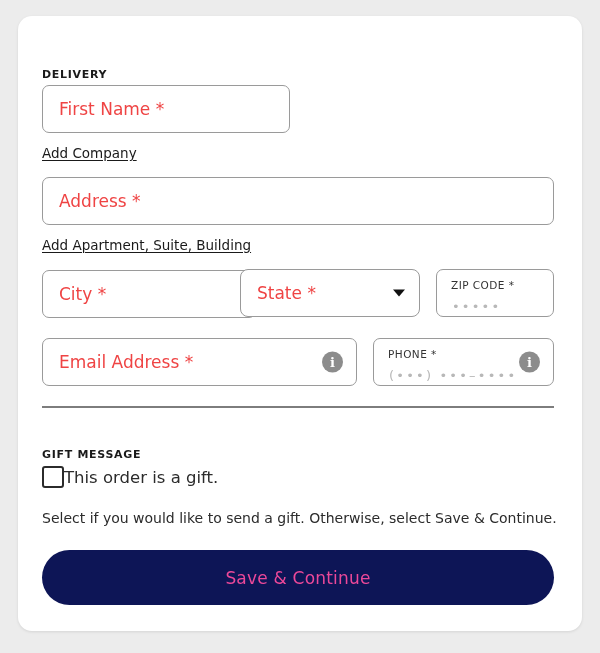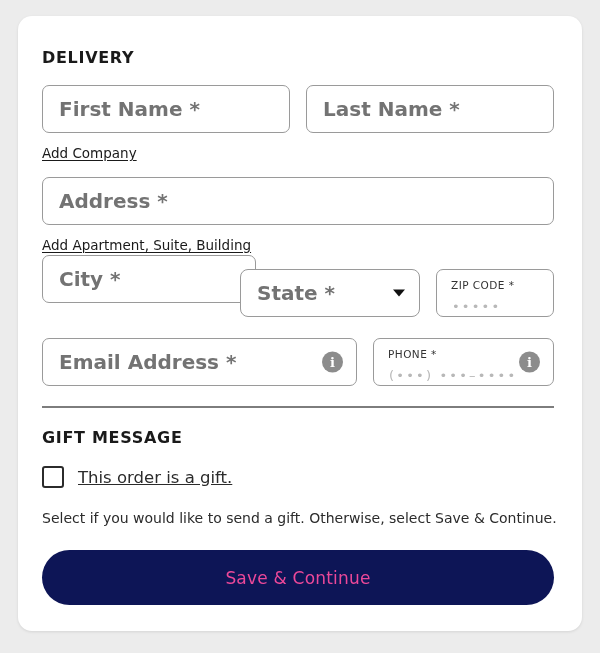--- a/index.html
+++ b/index.html
@@ -22,44 +22,45 @@
     width: 564px;
     height: 615px;
     background: #ffffff;
     border-radius: 14px;
     box-shadow: 0 1px 3px rgba(0,0,0,0.10);
     box-sizing: border-box;
   }
 
   .section-title {
     position: absolute;
-    font-size: 16px;
+    font-size: 11px;
     font-weight: 700;
     letter-spacing: 0.7px;
     color: #1a1a1a;
+    margin-top: 20px;
   }
   #delivery-title { left: 24px; top: 32px; }
   #gift-title { left: 24px; top: 412px; }
 
   
   .field {
     position: absolute;
     box-sizing: border-box;
     border: 1px solid #9a9a9a;
     border-radius: 7px;
     background: #fff;
   }
   .field .ph {
     position: absolute;
     left: 16px;
     top: 50%;
     transform: translateY(-50%);
-    font-size: 20px;
-    color: #737373;
-    font-weight: 700;
+    font-size: 17px;
+    color: #ef4444;
+    font-weight: 400;
     white-space: nowrap;
   }
   .field.filled-label .float-label {
     position: absolute;
     left: 14px;
     top: 9px;
     font-size: 10.5px;
     letter-spacing: 0.45px;
     color: #333333;
     font-weight: 500;
@@ -72,21 +73,21 @@
     font-size: 13px;
     letter-spacing: 2.2px;
     color: #b8b8b8;
     white-space: nowrap;
   }
 
   
   #first-name   { left: 24px;  top: 69px;  width: 248px; height: 48px; }
   #last-name    { left: 288px; top: 69px;  width: 248px; height: 48px; }
   #address      { left: 24px;  top: 161px; width: 512px; height: 48px; }
-  #city         { left: 24px;  top: 239px; width: 214px; height: 48px; }
+  #city         { left: 24px;  top: 254px; width: 214px; height: 48px; }
   #state        { left: 222px; top: 253px; width: 180px; height: 48px; border-radius: 8px; }
   #zip          { left: 418px; top: 253px; width: 118px; height: 48px; }
   #email        { left: 24px;  top: 322px; width: 315px; height: 48px; }
   #phone        { left: 355px; top: 322px; width: 181px; height: 48px; }
 
   
   .inline-link {
     position: absolute;
     font-size: 13.5px;
     color: #1a1a1a;
@@ -157,25 +158,23 @@
   .checkbox {
     width: 22px;
     height: 22px;
     border: 2px solid #2b2b2b;
     border-radius: 3px;
     background: #fff;
     box-sizing: border-box;
     flex: 0 0 auto;
   }
   #gift-checkbox-label {
-    margin-left: 14px;
     font-size: 16.5px;
     color: #2b2b2b;
     white-space: nowrap;
-    text-decoration: underline;
   }
 
   #gift-helper {
     position: absolute;
     left: 24px;
     top: 494px;
     font-size: 14px;
     color: #2b2b2b;
     white-space: nowrap;
   }
@@ -202,23 +201,20 @@
 <body>
 
 <div class="card">
 
   <div class="section-title" id="delivery-title">DELIVERY</div>
 
   <div class="field" id="first-name">
     <span class="ph">First Name *</span>
   </div>
 
-  <div class="field" id="last-name">
-    <span class="ph">Last Name *</span>
-  </div>
 
   <div class="inline-link" id="add-company">Add Company</div>
 
   <div class="field" id="address">
     <span class="ph">Address *</span>
   </div>
 
   <div class="inline-link" id="add-apartment">Add Apartment, Suite, Building</div>
 
   <div class="field" id="city">

